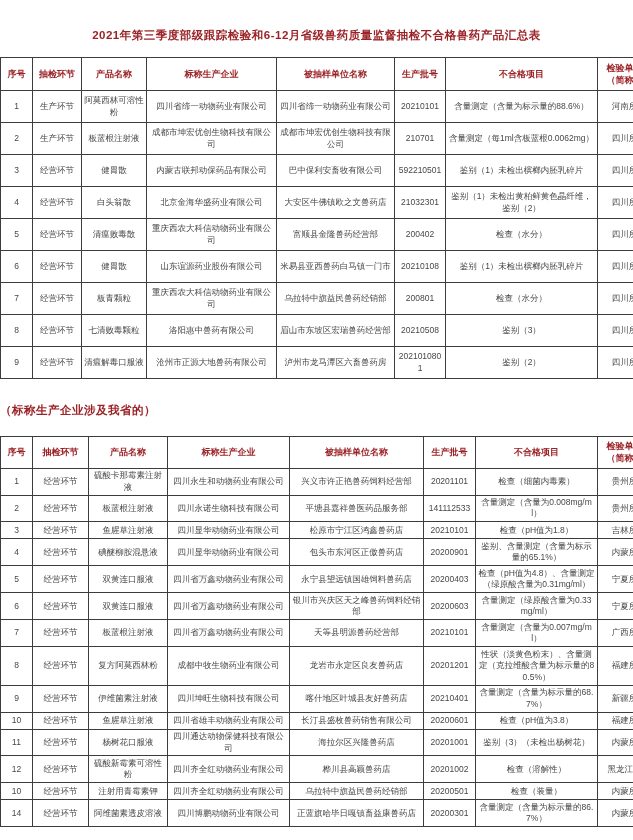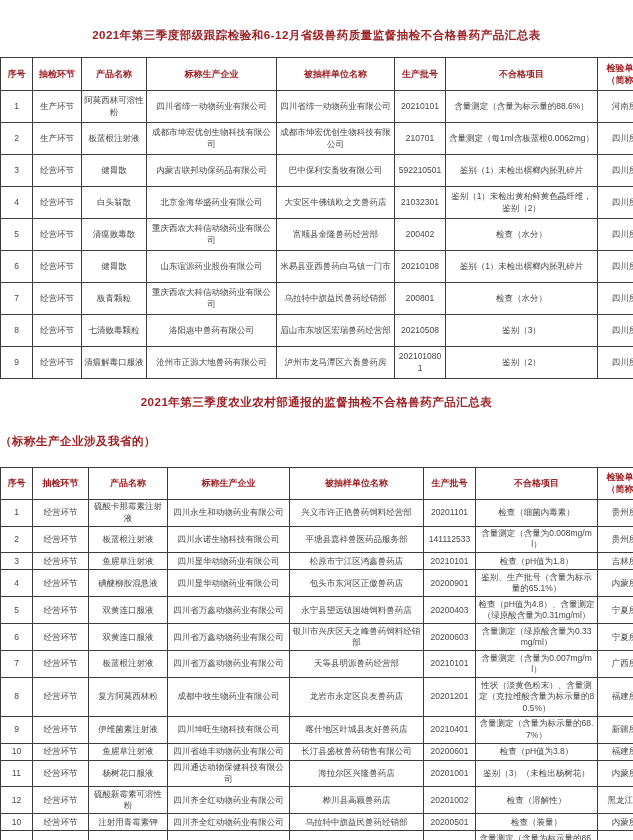--- a/index.html
+++ b/index.html
@@ -171,21 +171,20 @@
           <td class="c2">清瘟解毒口服液</td>
           <td class="c3">沧州市正源大地兽药有限公司</td>
           <td class="c4">泸州市龙马潭区六畜兽药房</td>
           <td class="c5">2021010801</td>
           <td class="c6">鉴别（2）</td>
           <td class="c7">四川所</td>
         </tr>
       </tbody>
     </table>
 
-  <div class="doc-title title-2">2021年第三季度农业农村部通报的监督抽检不合格兽药产品汇总表</div>
 
   <div class="subtitle">（标称生产企业涉及我省的）</div>
 
   <table class="t2">
       <thead>
         <tr>
           <th class="c0">序号</th>
           <th class="c1">抽检环节</th>
           <th class="c2">产品名称</th>
           <th class="c3">标称生产企业</th>
@@ -226,21 +225,21 @@
           <td class="c6">检查（pH值为1.8）</td>
           <td class="c7">吉林所</td>
         </tr>
         <tr>
           <td class="c0">4</td>
           <td class="c1">经营环节</td>
           <td class="c2">碘醚柳胺混悬液</td>
           <td class="c3">四川显华动物药业有限公司</td>
           <td class="c4">包头市东河区正傲兽药店</td>
           <td class="c5">20200901</td>
-          <td class="c6">鉴别、生产批号（含量为标示量的65.1%）</td>
+          <td class="c6">鉴别、含量测定（含量为标示量的65.1%）</td>
           <td class="c7">内蒙所</td>
         </tr>
         <tr>
           <td class="c0">5</td>
           <td class="c1">经营环节</td>
           <td class="c2">双黄连口服液</td>
           <td class="c3">四川省万鑫动物药业有限公司</td>
           <td class="c4">永宁县望远镇国雄饲料兽药店</td>
           <td class="c5">20200403</td>
           <td class="c6">检查（pH值为4.8）、含量测定（绿原酸含量为0.31mg/ml）</td>

